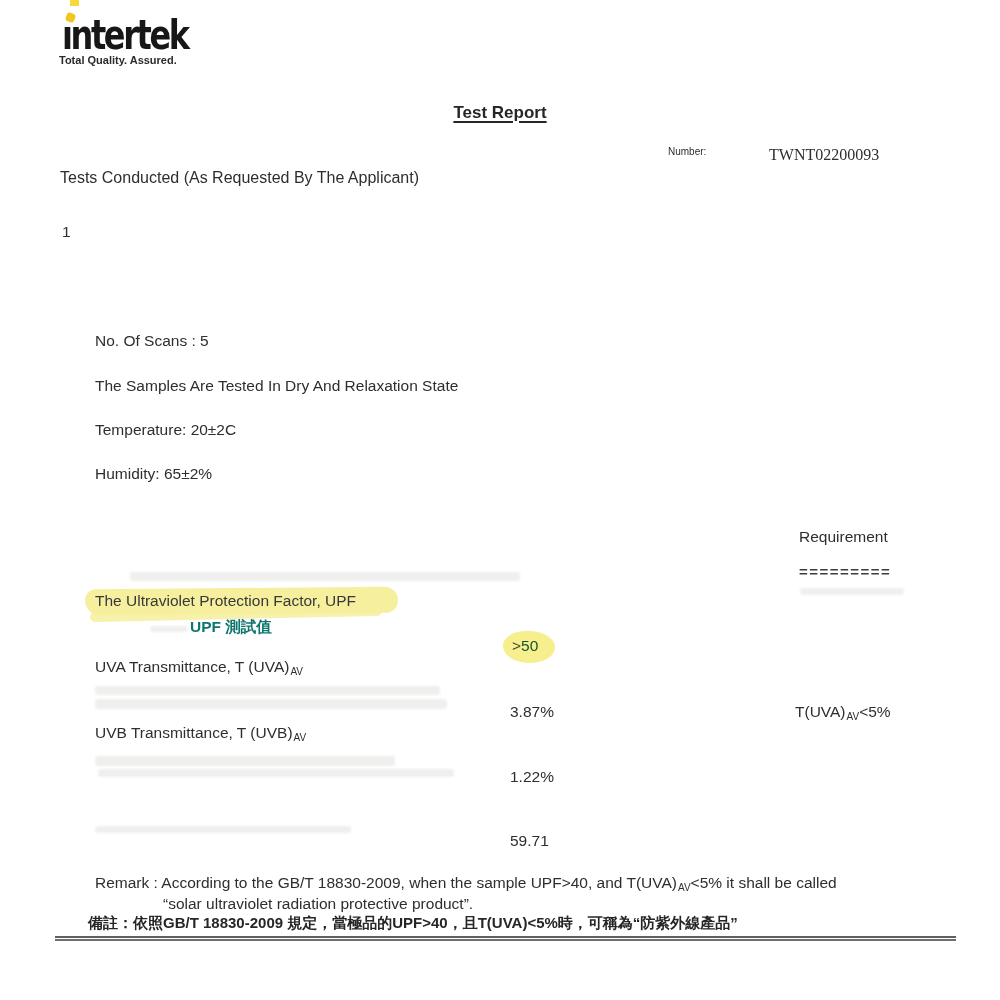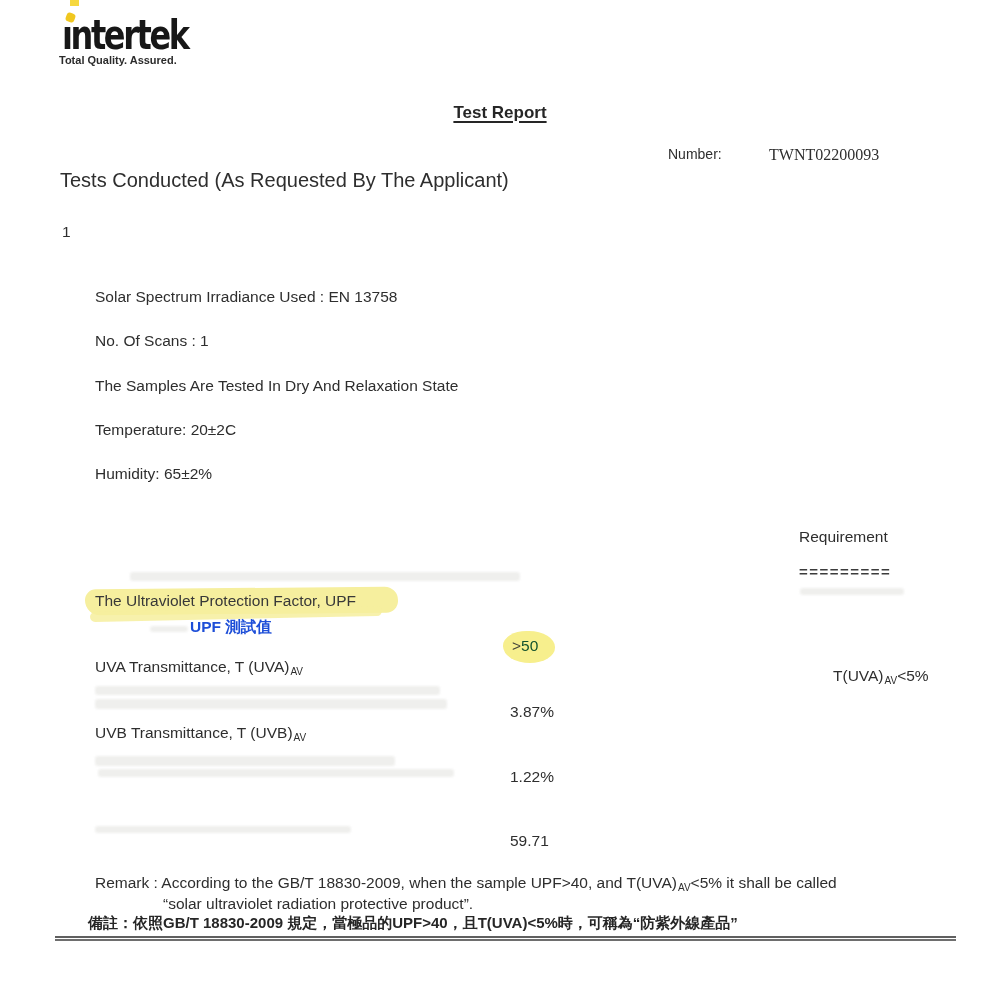--- a/index.html
+++ b/index.html
@@ -20,23 +20,23 @@
   }
   .logo-dot{left:66px;top:13px;width:9px;height:9px;background:#f0c71f;border-radius:35%;transform:rotate(20deg);}
   .logo-tagline{left:59px;top:54px;font-size:11px;font-weight:bold;color:#2b2b2b;letter-spacing:0px;text-align:right;}
 
   
   .title-row{left:0;top:103px;width:1000px;text-align:center;}
   .title-text{
     font-size:17px;font-weight:bold;color:#262626;
     text-decoration:underline;text-decoration-thickness:2px;text-underline-offset:3px;
   }
-  .num-label{left:668px;top:146px;font-size:14px;}
+  .num-label{left:668px;top:146px;font-size:10px;}
   .num-value{left:769px;top:145px;font-size:16px;font-family:"Liberation Serif","DejaVu Serif",serif;}
-  .tests-heading{left:60px;top:168px;font-size:20px;}
+  .tests-heading{left:60px;top:168px;font-size:16px;}
   .item-index{left:62px;top:223px;font-size:15.5px;}
   .item-title{left:95px;top:223px;font-size:15.5px;}
 
   
   .cond{left:95px;font-size:15.5px;}
   .cond0{top:288px;} .cond1{top:332px;} .cond2{top:377px;} .cond3{top:421px;} .cond4{top:465px;}
 
   
   .req-header{left:799px;top:528px;font-size:15.5px;}
   .req-divider{left:799px;top:563px;font-size:15px;font-weight:bold;letter-spacing:1.5px;color:#3c3c3c;}
@@ -55,35 +55,35 @@
   
   .hl-main{
     left:85px;top:588px;width:313px;height:26px;background:#f6ef9e;
     border-radius:13px 16px 14px 18px;transform:rotate(-.5deg);
   }
   .hl-tail{
     left:90px;top:609px;width:292px;height:10px;background:#f6ef9e;opacity:.85;
     border-radius:8px;transform:rotate(-1.2deg);
   }
   .upf-label{left:95px;top:592px;font-size:15.5px;color:#383838;z-index:2;}
-  .upf-sublabel{left:190px;top:618px;font-size:15.5px;font-weight:bold;color:#1d4ed8;z-index:2;}
+  .upf-sublabel{left:190px;top:618px;font-size:15.5px;font-weight:bold;color:#0f766e;z-index:2;}
   .value-blob{
     left:503px;top:631px;width:52px;height:32px;background:#f7ef8d;
     border-radius:45% 50% 48% 52%;
   }
   .upf-value{left:512px;top:637px;font-size:15.5px;z-index:2;}
   .v-gt{color:#44443a;}
   .v-num{color:#14532d;}
 
   
   .row-label{left:95px;font-size:15.5px;}
   .uva-label{top:658px;} .uvb-label{top:724px;} .upfav-label{top:788px;}
   .val{left:510px;font-size:15.5px;}
   .uva-value{top:703px;} .uvb-value{top:768px;text-align:right;} .upfav-value{top:832px;}
-  .uva-req{left:795px;top:667px;font-size:15.5px;margin-left:38px;}
+  .uva-req{left:795px;top:703px;font-size:15.5px;}
   .sub{font-size:10px;position:relative;top:3px;margin-left:1px;}
 
   
   .remark-1{left:95px;top:874px;font-size:15.5px;}
   .remark-2{left:163px;top:895px;font-size:15.5px;}
   .remark-3{left:88px;top:914px;font-size:15px;font-weight:bold;color:#262626;}
 
   
   .bottom-rule{
     left:55px;top:936px;width:901px;height:5px;box-sizing:border-box;
@@ -102,22 +102,21 @@
 
   <div class="abs title-row">
     <span class="title-text">Test Report</span>
   </div>
   <div class="abs num-label">Number:</div>
   <div class="abs num-value">TWNT02200093</div>
   <div class="abs tests-heading">Tests Conducted (As Requested By The Applicant)</div>
 
   <div class="abs item-index">1</div>
 
-  <div class="abs cond cond0">Solar Spectrum Irradiance Used : EN 13758</div>
-  <div class="abs cond cond1">No. Of Scans : 1</div>
+  <div class="abs cond cond1">No. Of Scans : 5</div>
   <div class="abs cond cond2">The Samples Are Tested In Dry And Relaxation State</div>
   <div class="abs cond cond3">Temperature: 20±2C</div>
   <div class="abs cond cond4">Humidity: 65±2%</div>
 
   <div class="abs req-header">Requirement</div>
   <div class="abs req-divider">=========</div>
 
   <div class="abs ghost g1"></div>
   <div class="abs ghost g2"></div>
   <div class="abs ghost g3"></div>

